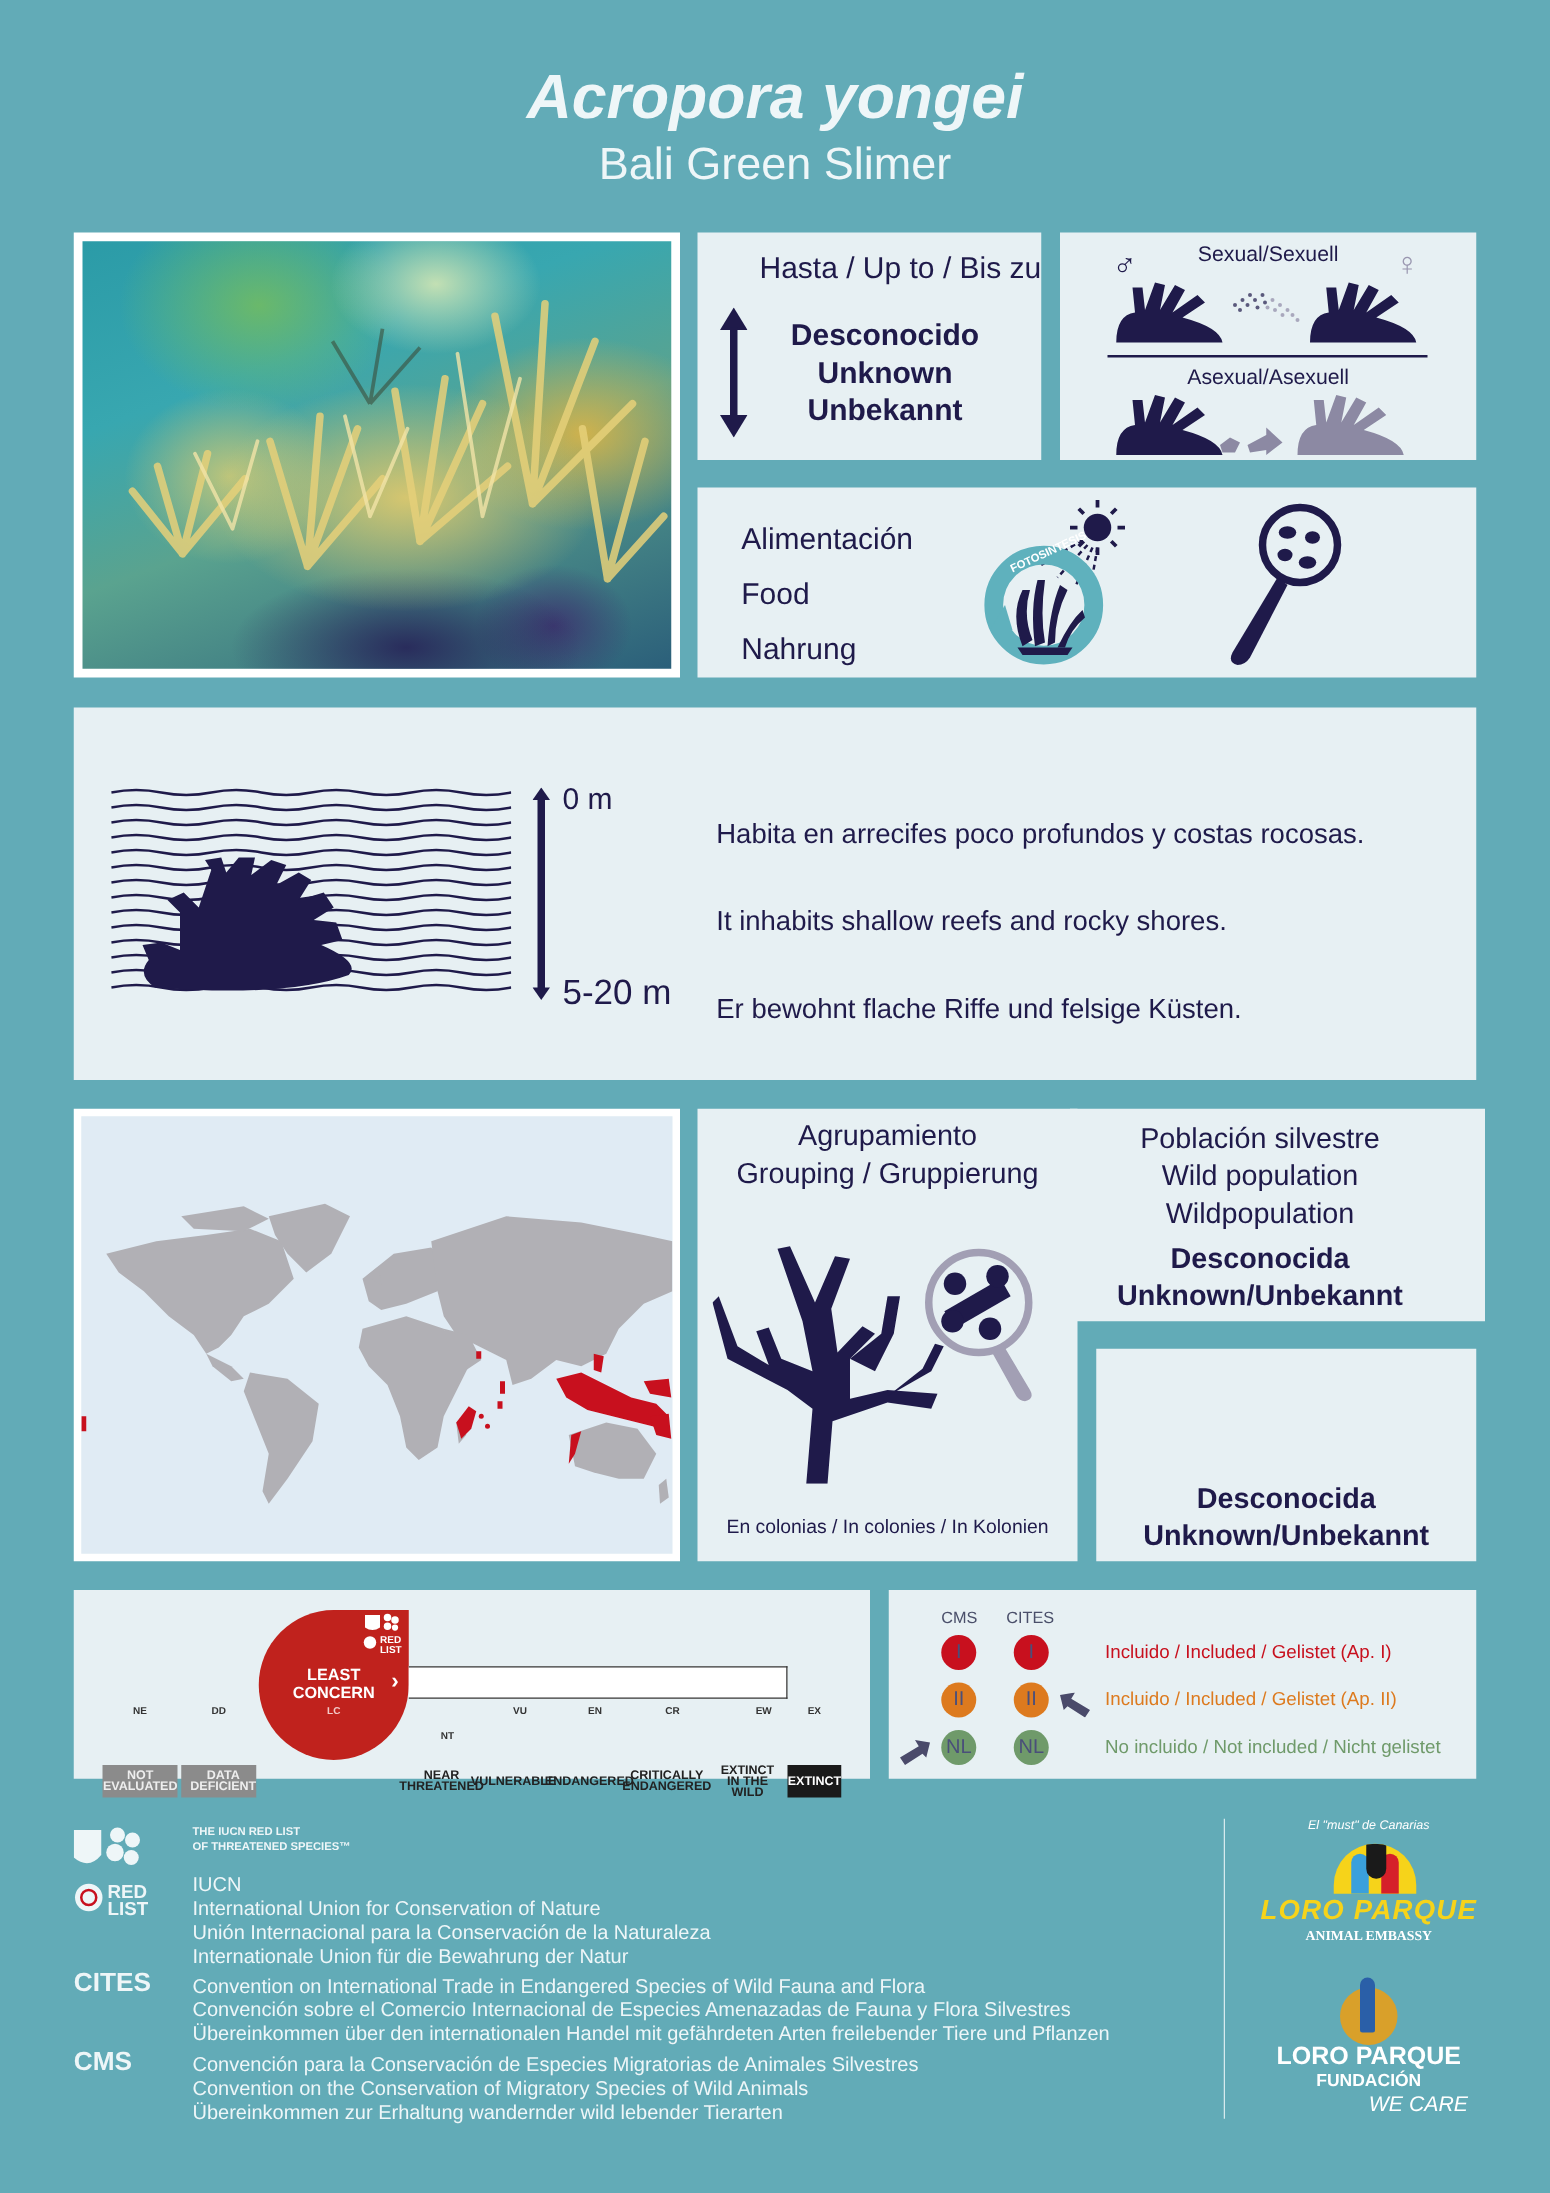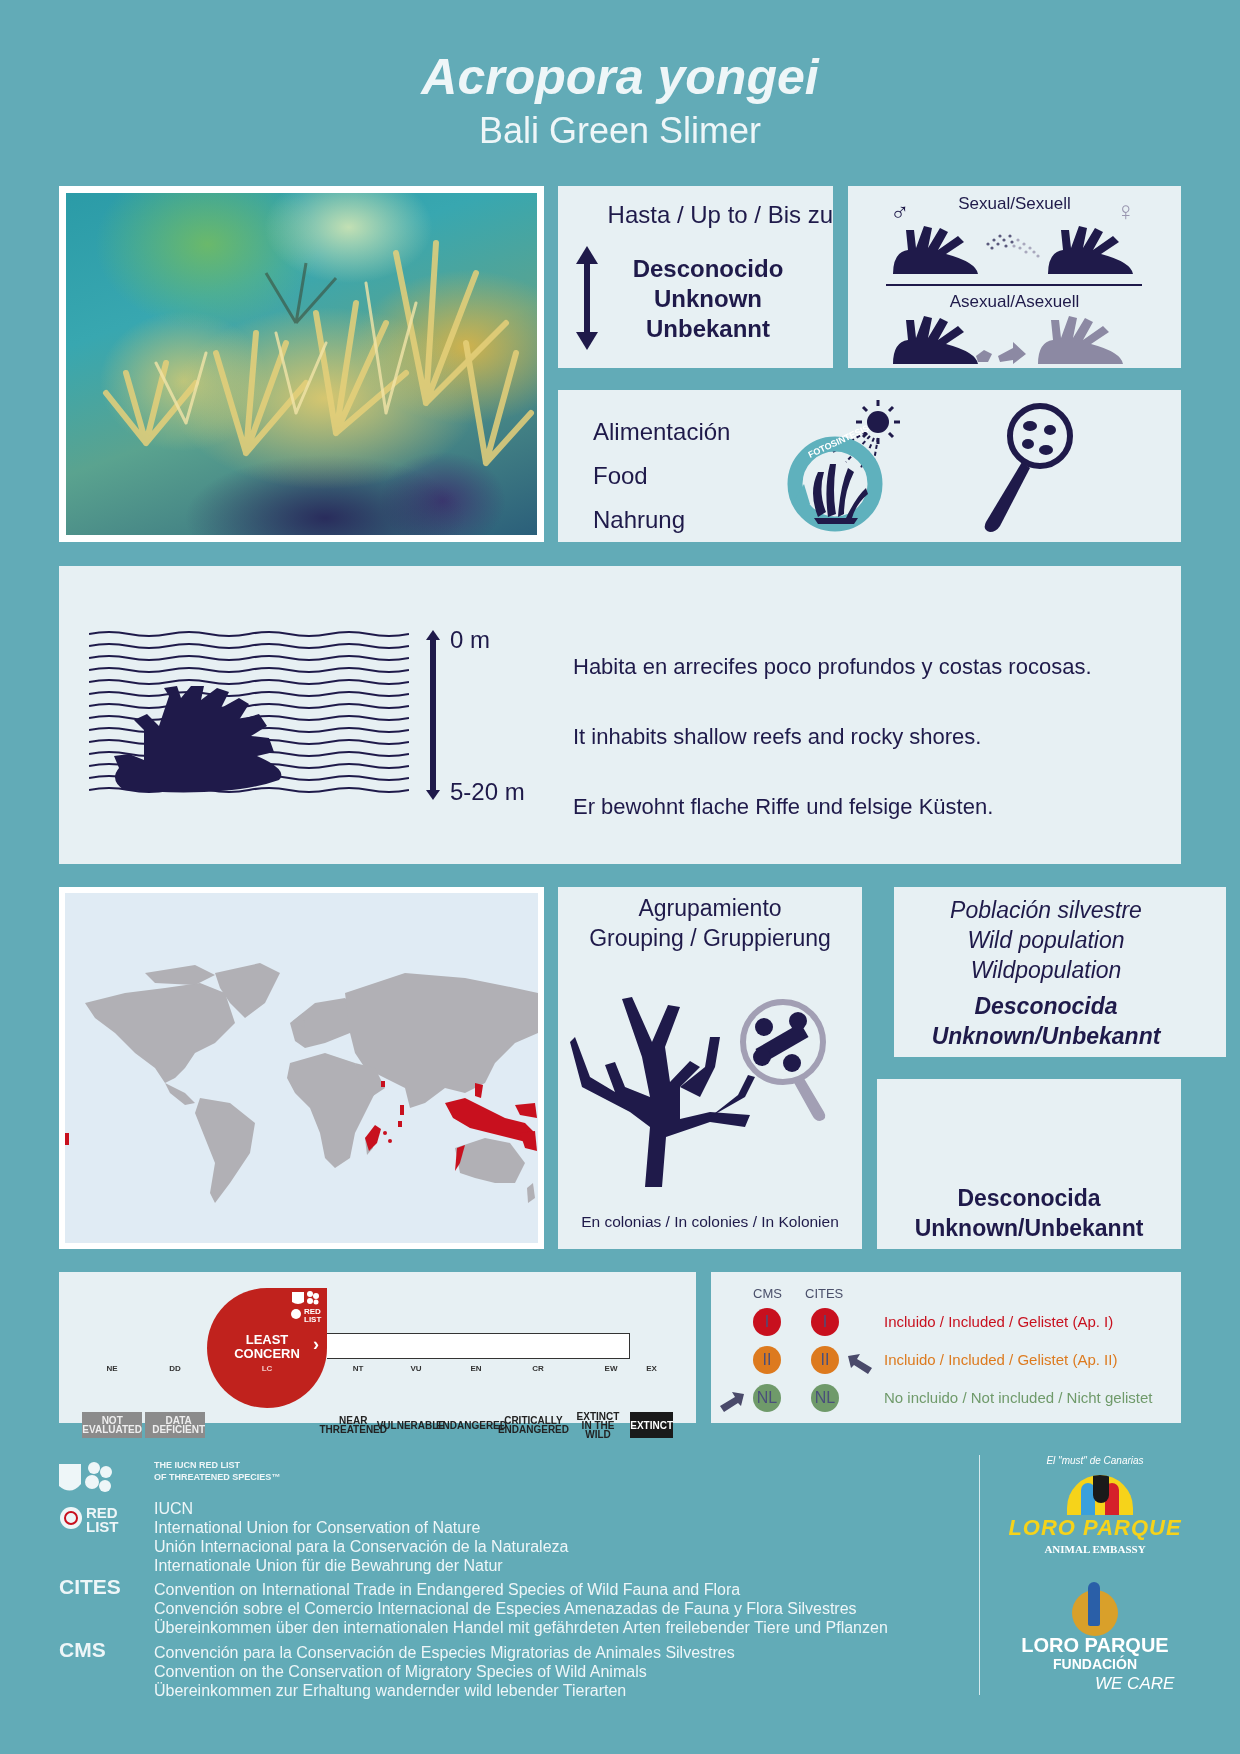--- a/index.html
+++ b/index.html
@@ -206,21 +206,21 @@
       <path d="M0 160 Q20 156 40 160 T80 160 T120 160 T160 160 T200 160 T240 160 T280 160 T320 160"></path>
     </g>
     <path fill="#1f1a4a" d="M35 160 Q20 150 30 138 L25 126 L40 124 L55 130 L55 100 L45 90 L58 84 L70 96 L80 66 L75 58 L88 56 L92 68 L102 56 L115 56 L112 70 L128 58 L140 62 L132 78 L150 68 L160 74 L150 90 L170 84 L178 96 L162 106 L180 108 L185 122 L168 126 Q200 140 190 150 Q140 168 35 160 Z"></path>
   </svg>
   <svg class="abs" style="left:367px; top:64px;" width="14" height="170" viewBox="0 0 14 170">
     <polygon points="7,0 14,10 0,10" fill="#1f1a4a"></polygon>
     <rect x="4" y="8" width="6" height="154" fill="#1f1a4a"></rect>
     <polygon points="7,170 14,160 0,160" fill="#1f1a4a"></polygon>
   </svg>
   <div class="abs" style="left:391px; top:60px; font-size:24px;">0 m</div>
-  <div class="abs" style="left:391px; top:212px; font-size:24px;">5-20 m</div>
+  <div class="abs" style="left:391px; top:212px; font-size:28px;">5-20 m</div>
   <div class="abs" style="left:514px; top:66px; font-size:22px; line-height:70px;">
     <div>Habita en arrecifes poco profundos y costas rocosas.</div>
     <div>It inhabits shallow reefs and rocky shores.</div>
     <div>Er bewohnt flache Riffe und felsige Küsten.</div>
   </div>
 </div>
 
 <div class="abs" style="left:59px; top:887px; width:485px; height:362px; background:#fff;">
   <div class="abs" style="left:6px; top:6px; width:473px; height:350px; background:#e0ebf4; overflow:hidden;">
     <svg width="473" height="350" viewBox="0 0 473 350">
@@ -285,21 +285,21 @@
         <circle cx="194" cy="40" r="9"></circle>
           <circle cx="228" cy="34" r="9"></circle>
           <circle cx="192" cy="70" r="9"></circle>
           <circle cx="222" cy="76" r="9"></circle>
       </g>
     </g>
   </svg>
   <div class="abs center" style="left:0; top:326px; width:304px; font-size:15.5px;">En colonias / In colonies / In Kolonien</div>
 </div>
 
-<div class="panel" style="left:894px; top:887px; width:332px; height:170px;font-style:italic;">
+<div class="panel" style="left:856px; top:887px; width:332px; height:170px;">
   <div class="abs center" style="left:0; top:8px; width:304px; font-size:23px; line-height:30px;">
     <div>Población silvestre</div>
     <div>Wild population</div>
     <div>Wildpopulation</div>
   </div>
   <div class="abs center bold" style="left:0; top:104px; width:304px; font-size:23px; line-height:30px;">
     <div>Desconocida</div>
     <div>Unknown/Unbekannt</div>
   </div>
 </div>
@@ -349,21 +349,21 @@
 </div>
 <div class="abs bold" style="left:313px; top:1334px; color:#fff; font-size:18px;">›</div>
 
 <div class="abs" style="left:327px; top:1333px; width:303px; height:26px; border:1px solid #333; border-left:none; background:#fff;"></div>
 <div class="iucn-cell" style="left:329px; width:58px; color:#222;">
   <div>
       <div>NEAR</div>
       <div>THREATENED</div>
     </div>
 </div>
-<div class="iucn-code" style="left:329px; width:58px;">NT</div>
+<div class="iucn-code" style="left:329px; width:58px;margin-top:20px;">NT</div>
 <div class="iucn-cell" style="left:387px; width:58px; color:#222;">
   <div>VULNERABLE</div>
 </div>
 <div class="iucn-code" style="left:387px; width:58px;">VU</div>
 <div class="iucn-cell" style="left:445px; width:62px; color:#222;">
   <div>ENDANGERED</div>
 </div>
 <div class="iucn-code" style="left:445px; width:62px;">EN</div>
 <div class="iucn-cell" style="left:507px; width:62px; color:#222;">
   <div>

